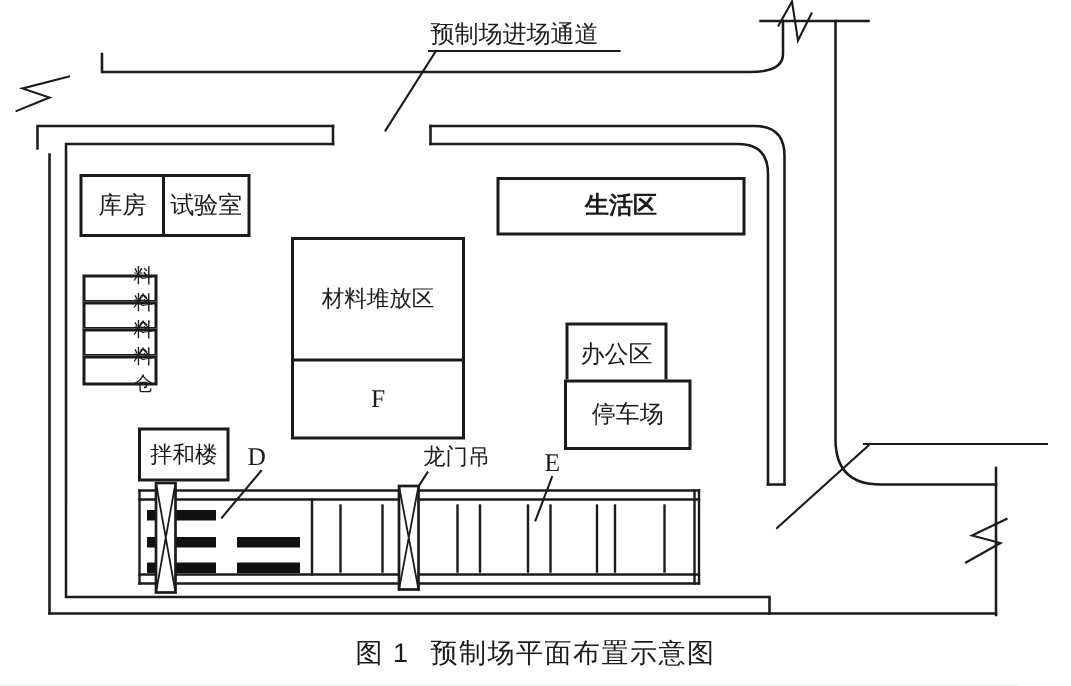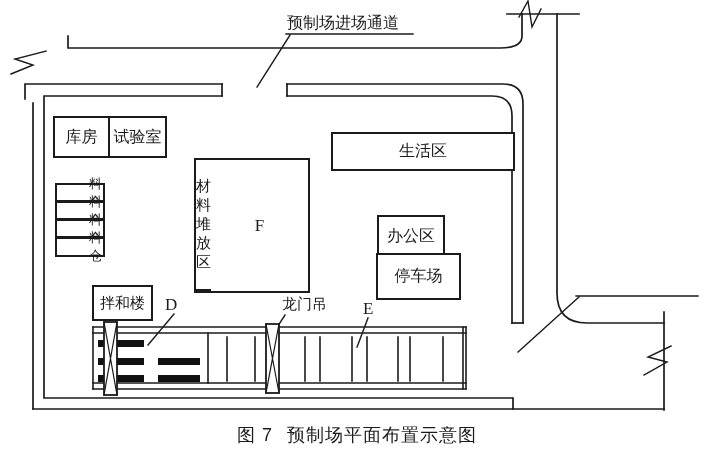--- a/index.html
+++ b/index.html
@@ -124,36 +124,36 @@
   <div class="box" style="left:53px;top:116px;width:114px;height:42px;padding:0;">
     <div class="cell cn16" style="width:55px;border-right:2px solid #1b1b1b;">库房</div>
     <div class="cell cn16" style="flex:1;">试验室</div>
   </div>
 
   <div class="box cn13" style="left:55px;top:183px;width:50px;height:19px;">料仓</div>
   <div class="box cn13" style="left:55px;top:201px;width:50px;height:19px;">料仓</div>
   <div class="box cn13" style="left:55px;top:219px;width:50px;height:19px;">料仓</div>
   <div class="box cn13" style="left:55px;top:237px;width:50px;height:20px;">料仓</div>
 
-  <div class="box" style="left:194px;top:158px;width:116px;height:135px;flex-direction:row;padding:0;">
+  <div class="box" style="left:194px;top:158px;width:116px;height:135px;flex-direction:column;padding:0;">
     <div class="cell cn15" style="width:100%;flex:1;border-bottom:2px solid #1b1b1b;">材料堆放区</div>
     <div class="cell letter" style="width:100%;height:50px;">F</div>
   </div>
 
-  <div class="box cn16" style="left:331px;top:132px;width:184px;height:39px;">生活区</div>
+  <div class="box cn16" style="left:331px;top:118px;width:166px;height:39px;font-weight:bold;">生活区</div>
 
   <div class="box cn16" style="left:377px;top:215px;width:68px;height:42px;">办公区</div>
 
   <div class="box cn16" style="left:376px;top:253px;width:85px;height:47px;">停车场</div>
 
   <div class="box cn15" style="left:92px;top:285px;width:61px;height:36px;">拌和楼</div>
 
   <div class="lbl letter" style="left:165px;top:295px;">D</div>
 
   <div class="lbl cn15" style="left:282px;top:295px;">龙门吊</div>
 
   <div class="lbl letter" style="left:363px;top:299px;">E</div>
 
   <div class="lbl" id="caption">
-    <span>图 7</span><span class="gap"></span><span>预制场平面布置示意图</span>
+    <span>图 1</span><span class="gap"></span><span>预制场平面布置示意图</span>
   </div>
 
 </div>
 
 </body></html>

